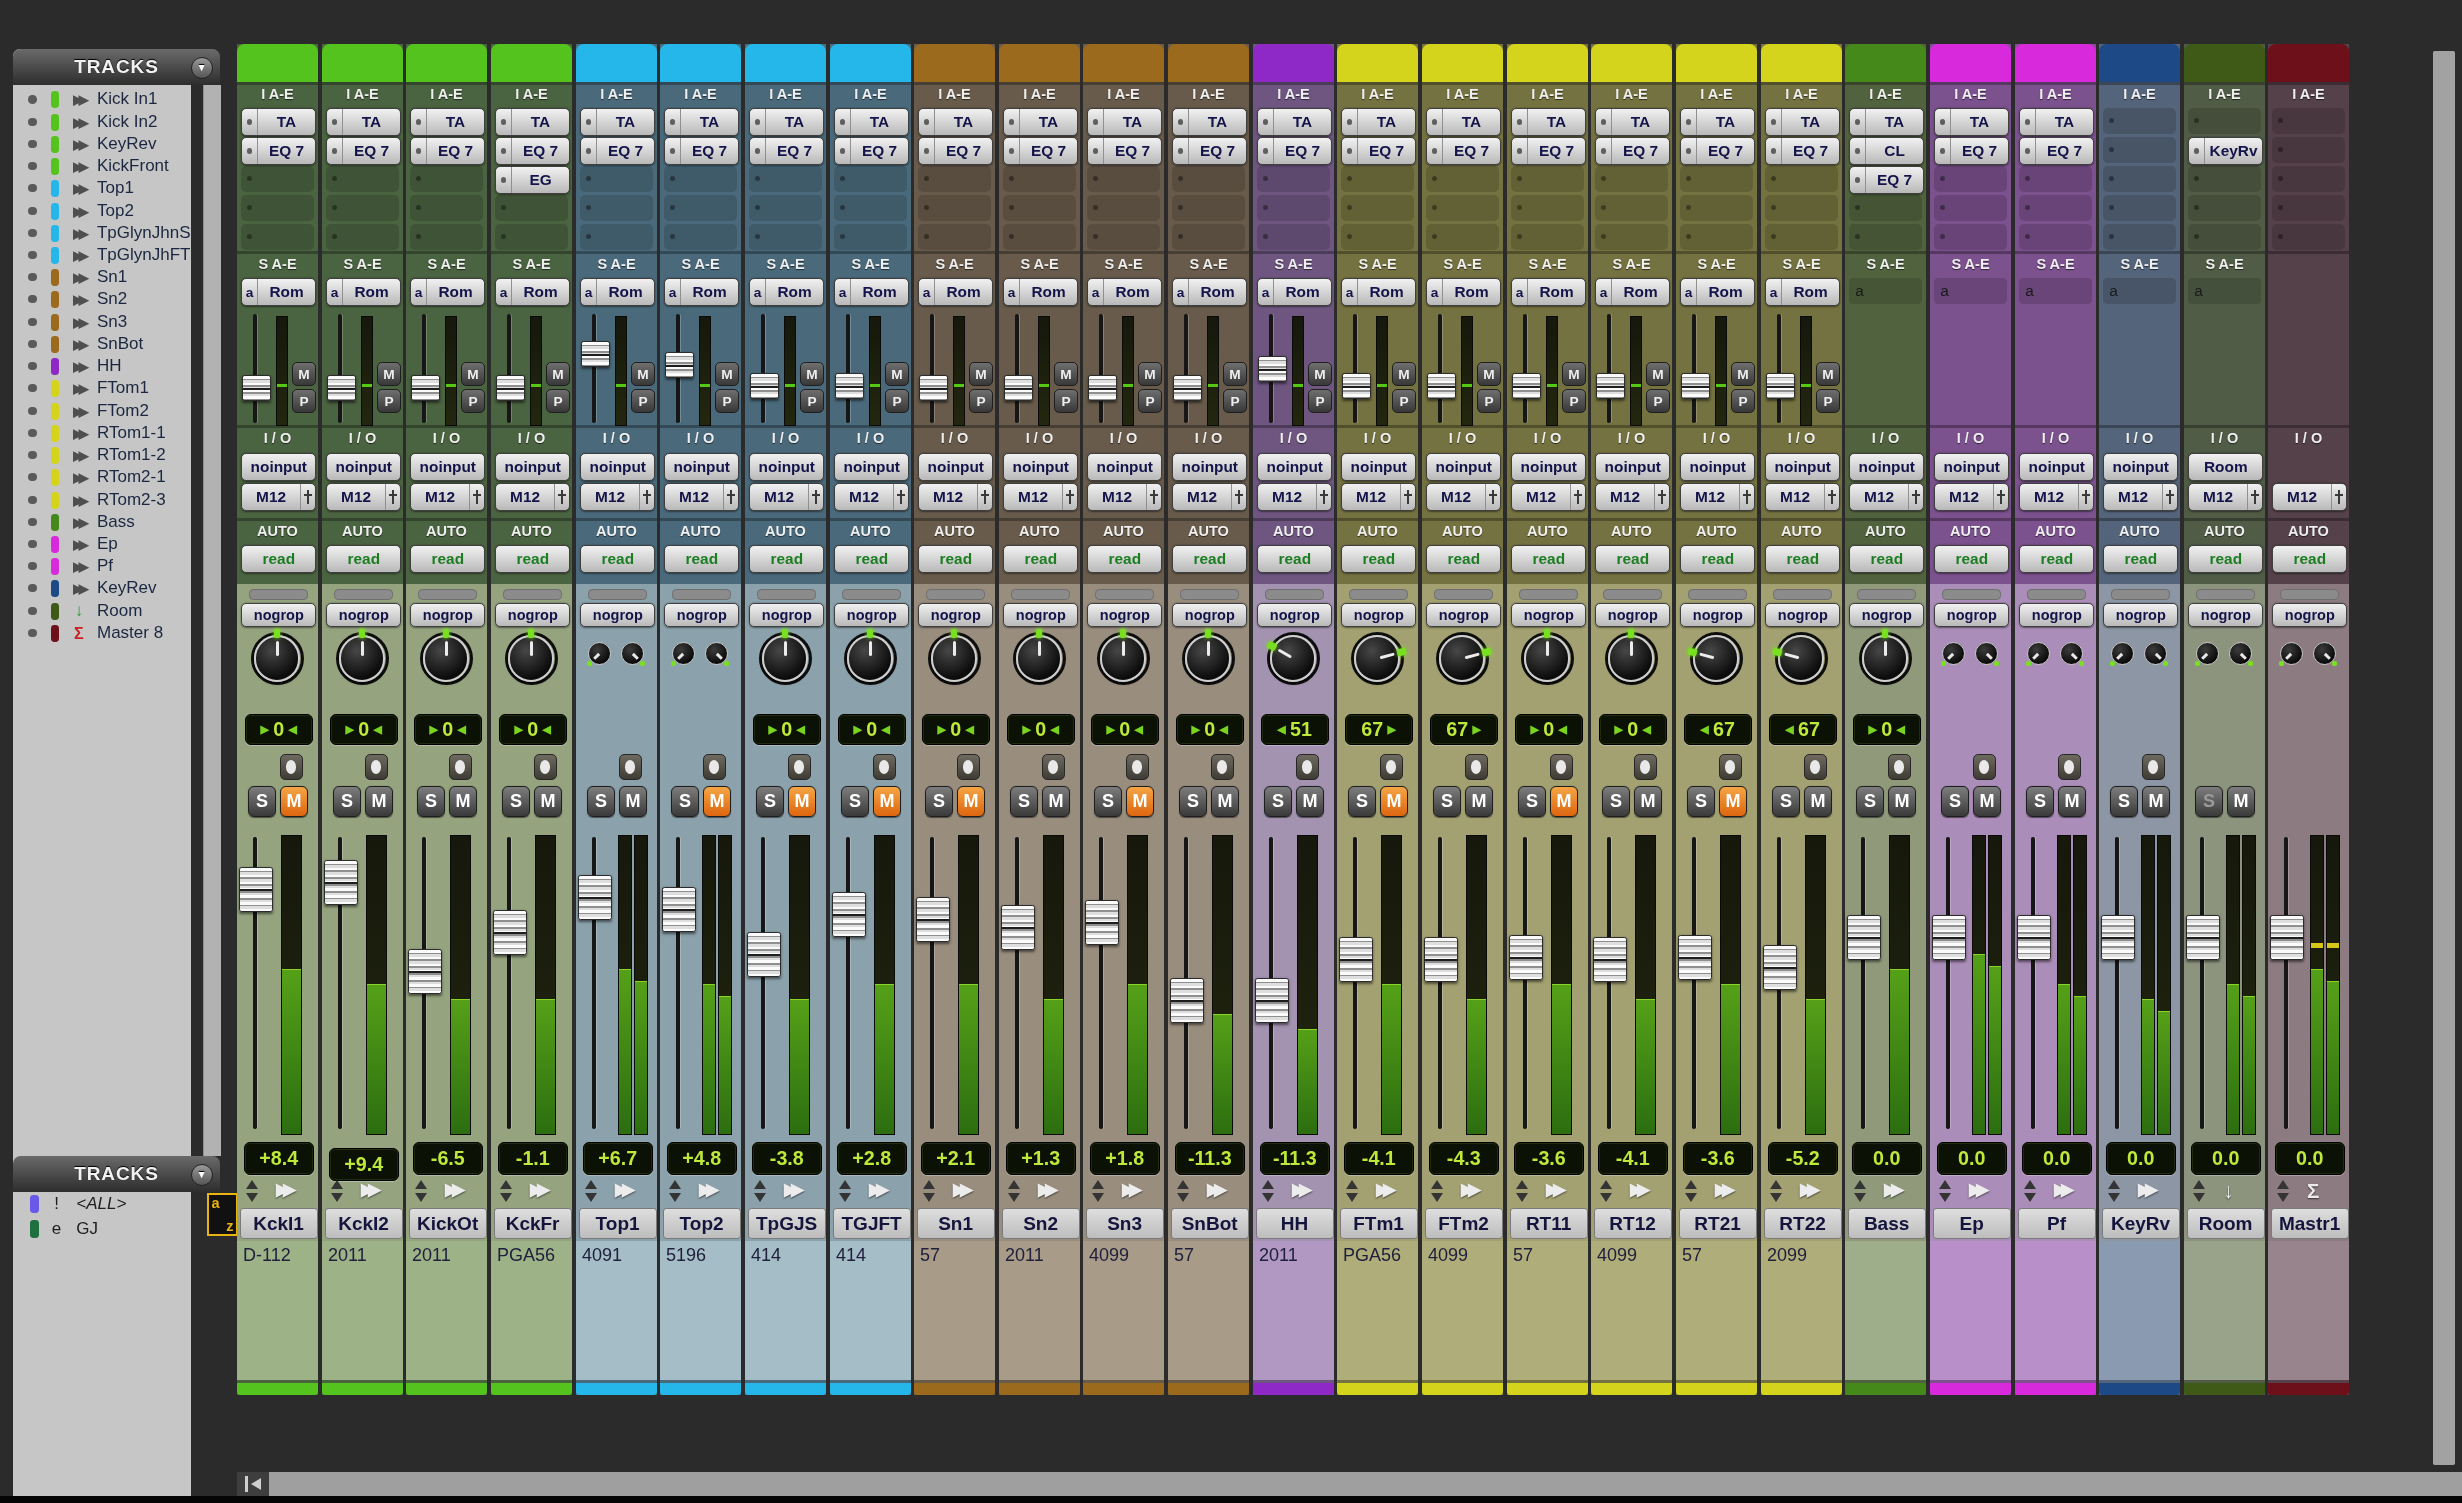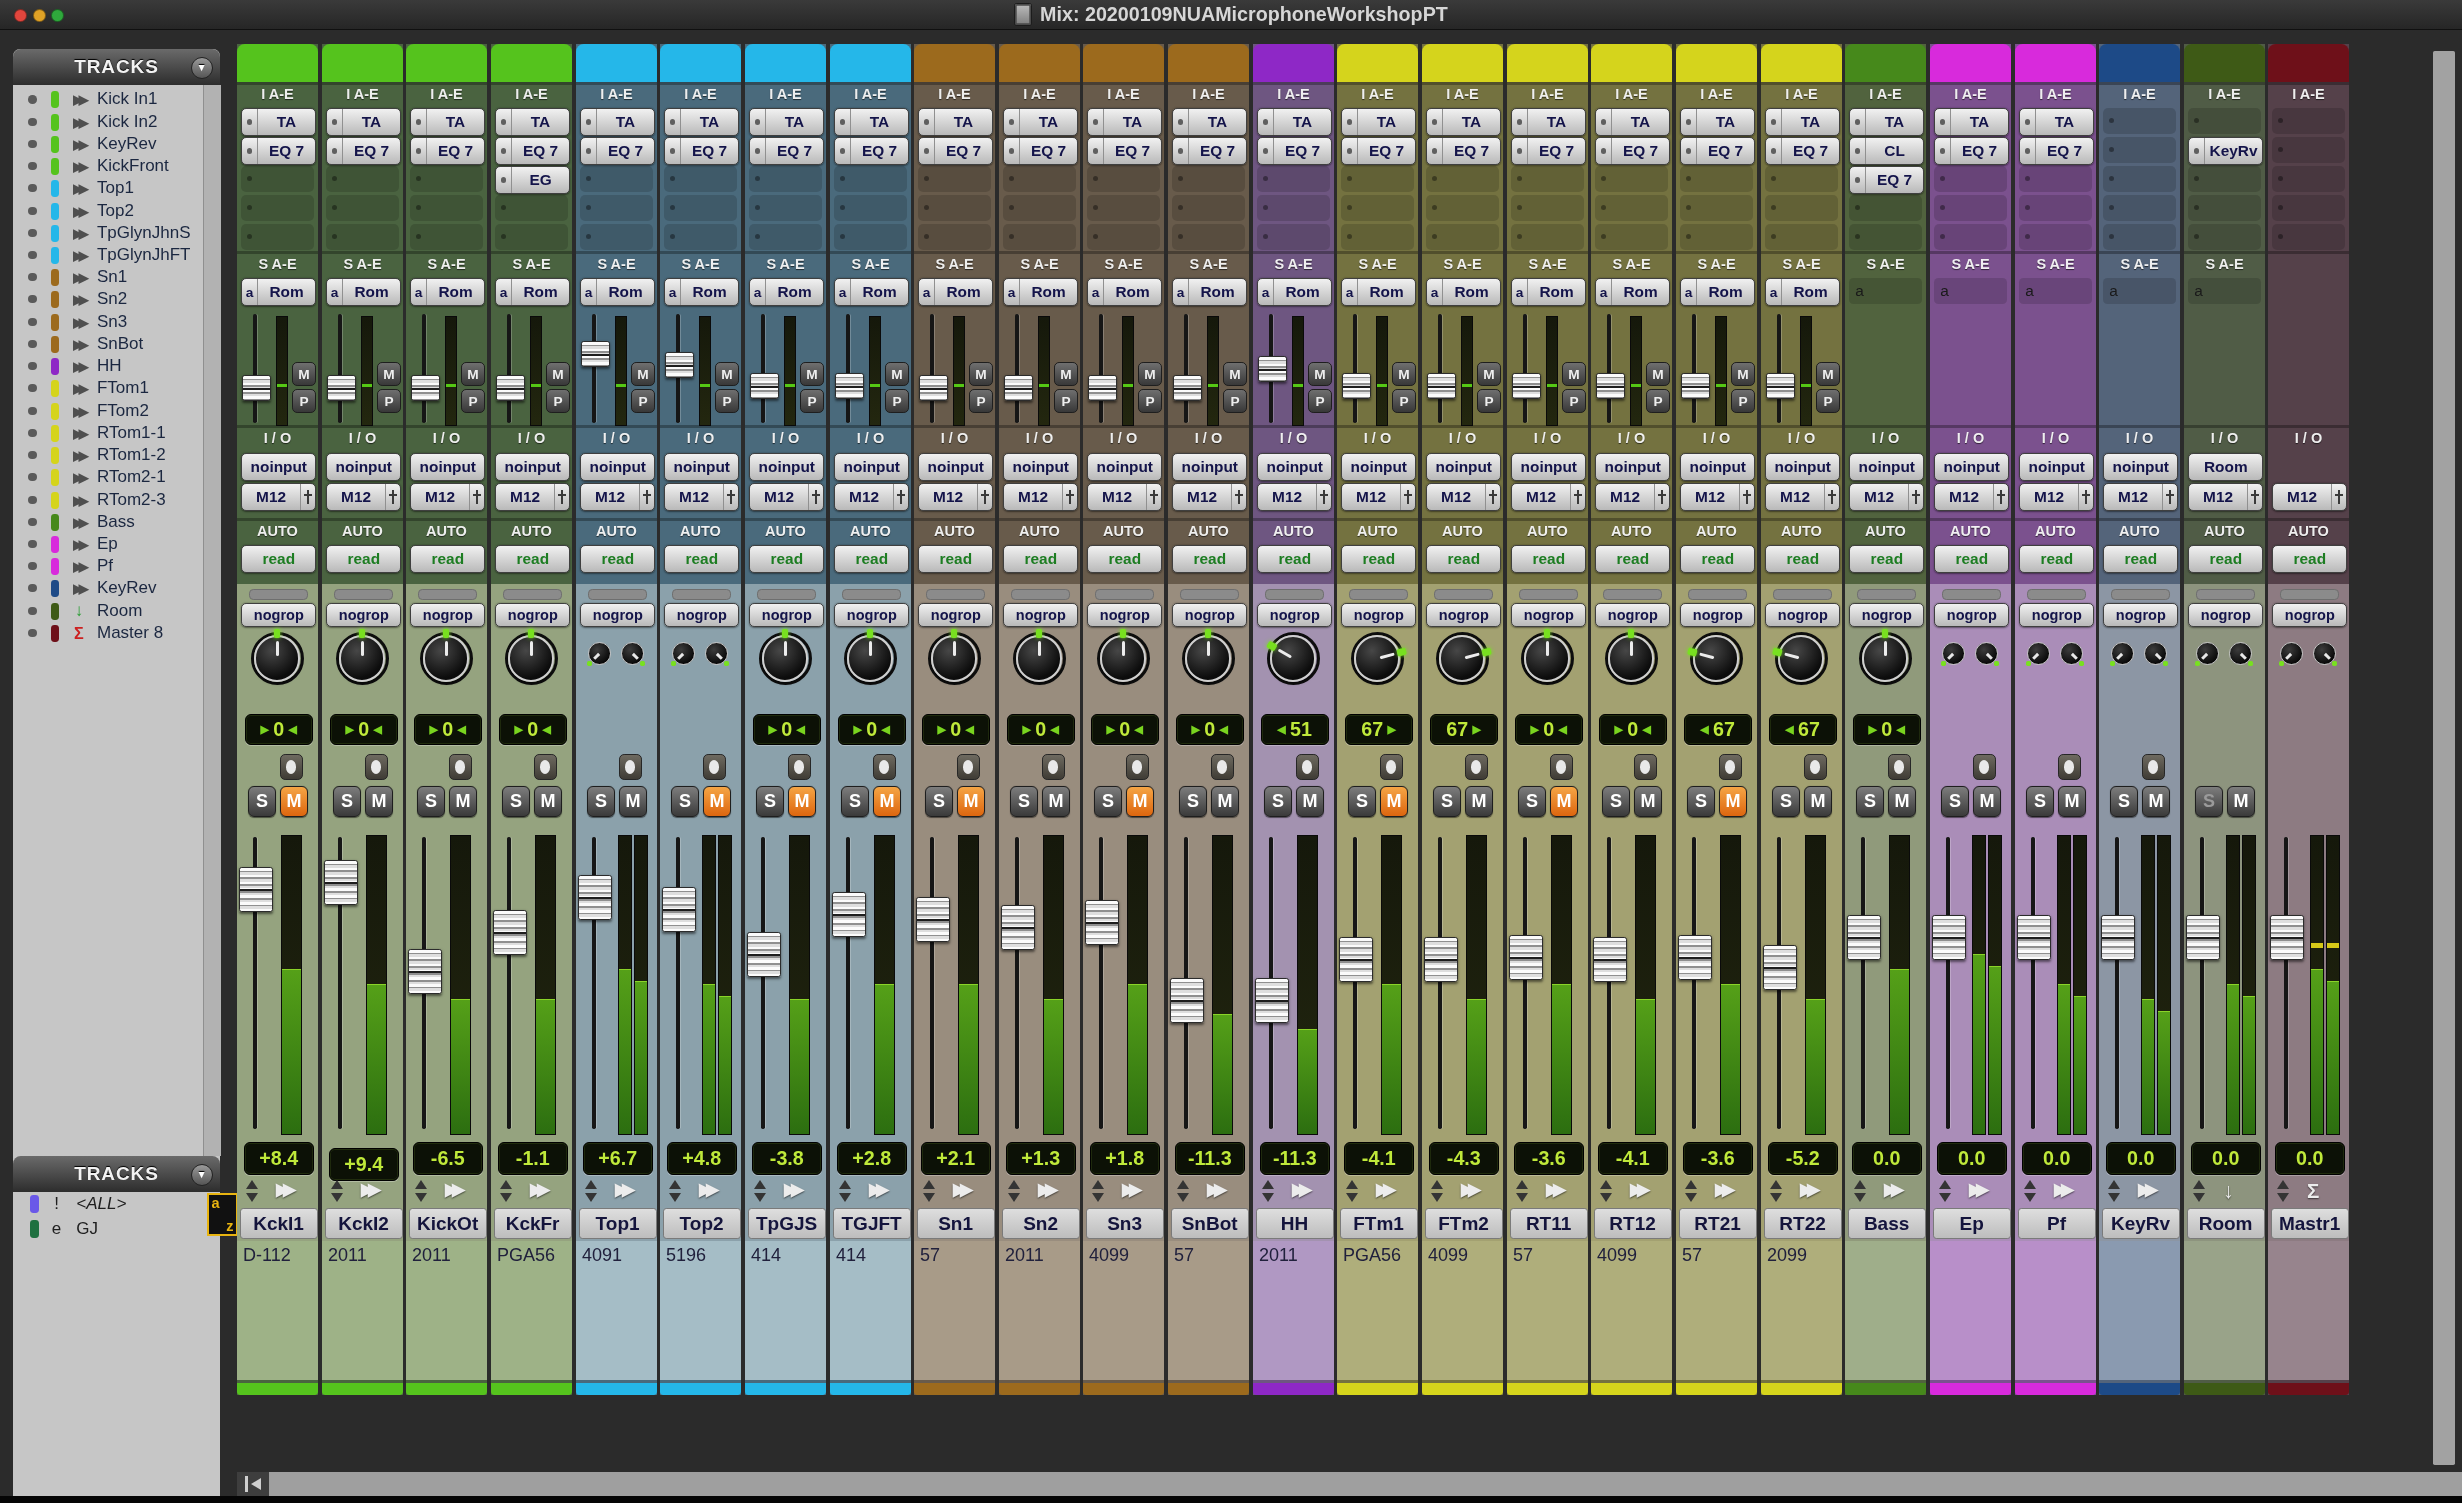--- a/index.html
+++ b/index.html
@@ -10,21 +10,21 @@
     background:linear-gradient(#3a3a3a,#262626);border-bottom:0.9px solid #101010;}
   .tl{position:absolute;top:9.4px;width:11px;height:11px;border-radius:50%;border:0.9px solid rgba(0,0,0,.4);}
   #tl-close{left:13.7px;background:#e2463d;}
   #tl-min{left:32.5px;background:#e0a226;}
   #tl-zoom{left:51px;background:#2fa83c;}
   #title{position:absolute;left:0;right:0;top:0;height:29px;display:flex;align-items:center;justify-content:center;
     color:#d6d6d6;font-size:19.7px;font-weight:bold;gap:8.5px;}
   #title .doc-icon{width:15.4px;height:20.5px;background:linear-gradient(#bdbdbd,#7d7d7d);border-radius:2.6px;
     border:0.9px solid #1c1c1c;box-shadow:inset 0 0 0 1.7px #4a4a4a;}
   
-  #sidebar{position:absolute;left:13px;top:49px;width:207px;bottom:0;background:#c6c6c6;border-radius:7px;}
+  #sidebar{position:absolute;left:13px;top:49px;width:178px;bottom:0;background:#c6c6c6;border-radius:7px;}
   .panel-header{position:absolute;left:0;width:207px;height:36px;border-radius:7.7px 7.7px 0 0;
     background:linear-gradient(#6a6a6a,#2d2d2d);display:flex;align-items:center;justify-content:center;
     color:#f2f2f2;font-weight:bold;font-size:19px;letter-spacing:0.9px;text-shadow:0 -0.9px 0.9px #000;}
   .chev{position:absolute;right:6.8px;top:7.7px;width:20.5px;height:20.5px;border-radius:50%;
     background:linear-gradient(#9a9a9a,#555);display:flex;align-items:center;justify-content:center;
     color:#fff;font-size:10.3px;border:0.9px solid #222;}
   #tracks-header{top:0;}
   #groups-header{top:1107px;}
   #track-list{position:absolute;left:0;top:36px;width:190px;height:1071px;overflow:hidden;}
   .trow{position:absolute;left:0;width:190px;height:22px;display:flex;align-items:center;}
@@ -134,29 +134,20 @@
   #icon-list .l1,#icon-list .l2{position:absolute;left:2.6px;width:26px;height:1.7px;background:#cfcfcf;}
   #icon-list .l1{top:4.3px}#icon-list .l2{top:9.4px}
   #icon-list .tri{position:absolute;left:38px;top:5.1px;width:0;height:0;border-left:6px solid transparent;border-right:6px solid transparent;border-top:7.7px solid #cfcfcf;}
   #hscroll{position:absolute;left:269px;top:1472px;width:2193px;height:24px;background:#9f9f9f;}
   #bottom-black{position:absolute;left:0;top:1496px;width:2462px;height:6.8px;background:#050505;}
 </style>
 </head>
 <body>
 
 <div id="window">
-  <div id="titlebar">
-    <span class="tl" id="tl-close"></span>
-    <span class="tl" id="tl-min"></span>
-    <span class="tl" id="tl-zoom"></span>
-    <div id="title">
-      <span class="doc-icon"></span>
-      <span>Mix: 20200109NUAMicrophoneWorkshopPT</span>
-    </div>
-  </div>
 
   <div id="sidebar">
     <div class="panel-header" id="tracks-header">
       <span>TRACKS</span>
       <span class="chev">▼</span>
     </div>
     <div id="track-list">
         <div class="trow" style="top: 3.4px;">
           <span class="dot"></span>
           <span class="chip" style="background:#55c31d"></span>

